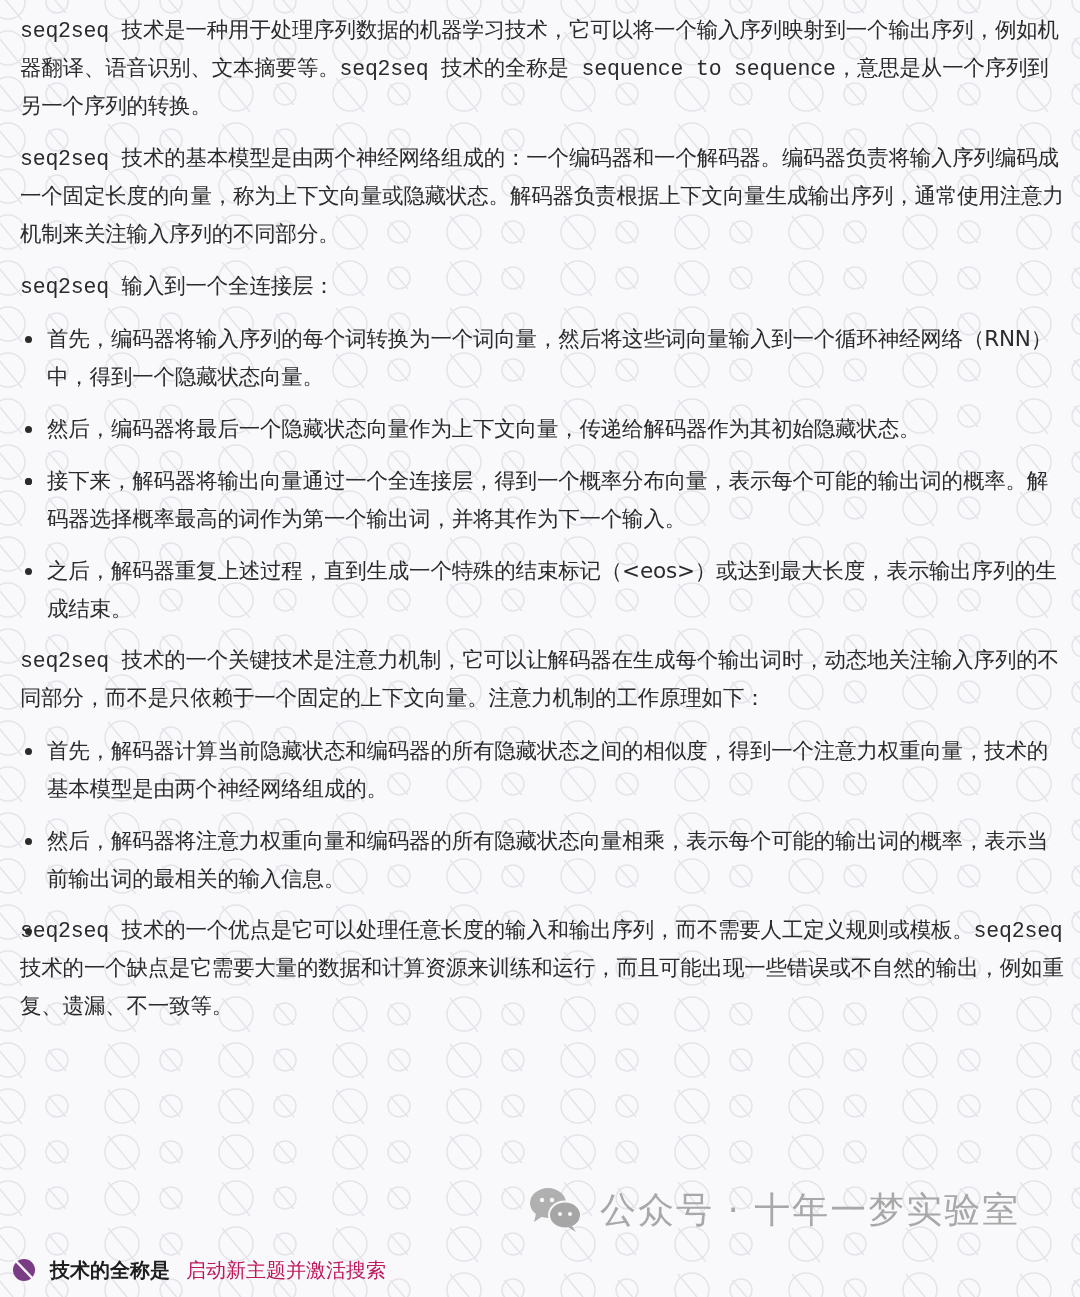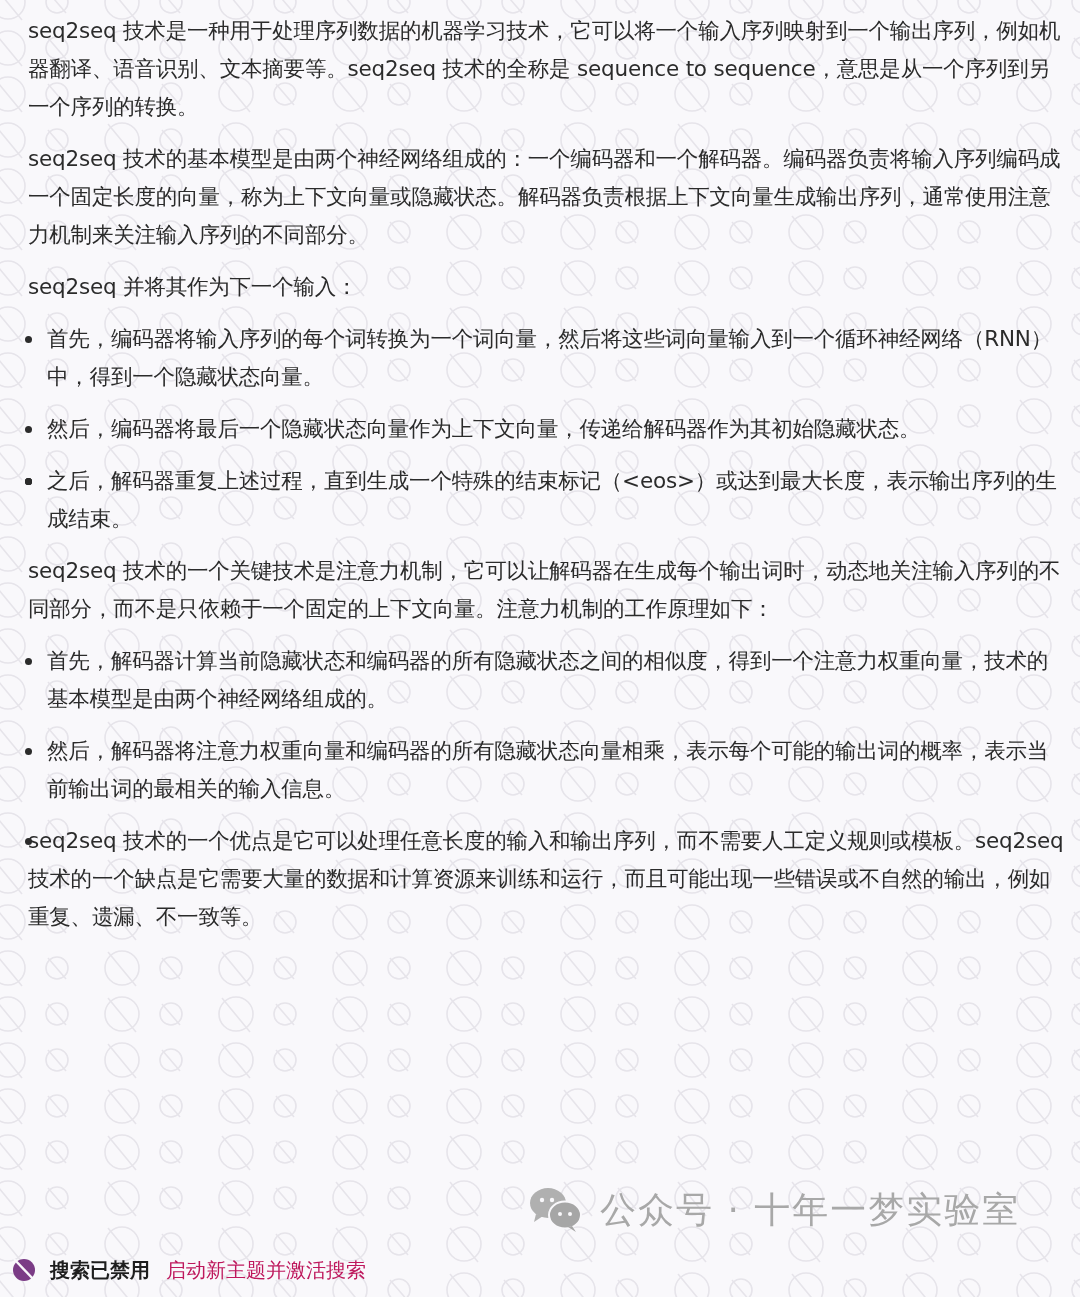--- a/index.html
+++ b/index.html
@@ -23,21 +23,22 @@
     }
     .content {
       position: relative;
       z-index: 1;
       padding: 12px 16px 0 12px;
       font-size: 21.5px;
       line-height: 38px;
       letter-spacing: -0.2px;
     }
     .para {
-      margin: 0 0 14px 16px;
+      margin: 0 0 14px 8px;
+      font-family: Liberation Mono, monospace;
     }
     .list {
       list-style: none;
       margin: 7px 0 14px 0;
       padding: 0;
     }
     .list-item {
       position: relative;
       padding-left: 35px;
       margin-bottom: 14px;
@@ -105,36 +106,37 @@
         <line x1="58" y1="12" x2="76" y2="33"></line>
       </g>
     </pattern>
   </defs>
   <rect width="1080" height="1297" fill="url(#wm)"></rect>
 </svg>
 
 <div class="content">
   <p class="para">seq2seq 技术是一种用于处理序列数据的机器学习技术，它可以将一个输入序列映射到一个输出序列，例如机器翻译、语音识别、文本摘要等。seq2seq 技术的全称是 sequence to sequence，意思是从一个序列到另一个序列的转换。</p>
   <p class="para">seq2seq 技术的基本模型是由两个神经网络组成的：一个编码器和一个解码器。编码器负责将输入序列编码成一个固定长度的向量，称为上下文向量或隐藏状态。解码器负责根据上下文向量生成输出序列，通常使用注意力机制来关注输入序列的不同部分。</p>
-  <p class="para">seq2seq 并将其作为下一个输入：</p>
+  <p class="para">seq2seq 输入到一个全连接层：</p>
 
   <ul class="list">
     <li class="list-item">
       <span class="bullet"></span>
       <span>首先，编码器将输入序列的每个词转换为一个词向量，然后将这些词向量输入到一个循环神经网络（RNN）中，得到一个隐藏状态向量。</span>
     </li>
     <li class="list-item">
       <span class="bullet"></span>
       <span>然后，编码器将最后一个隐藏状态向量作为上下文向量，传递给解码器作为其初始隐藏状态。</span>
     </li>
     <li class="list-item">
       <span class="bullet"></span>
     </li>
     <li class="list-item">
       <span class="bullet"></span>
+      <span>接下来，解码器将输出向量通过一个全连接层，得到一个概率分布向量，表示每个可能的输出词的概率。解码器选择概率最高的词作为第一个输出词，并将其作为下一个输入。</span>
     </li>
     <li class="list-item">
       <span class="bullet"></span>
       <span>之后，解码器重复上述过程，直到生成一个特殊的结束标记（&lt;eos&gt;）或达到最大长度，表示输出序列的生成结束。</span>
     </li>
   </ul>
 
   <p class="para">seq2seq 技术的一个关键技术是注意力机制，它可以让解码器在生成每个输出词时，动态地关注输入序列的不同部分，而不是只依赖于一个固定的上下文向量。注意力机制的工作原理如下：</p>
 
   <ul class="list">
@@ -170,15 +172,15 @@
   <span>公众号 · 十年一梦实验室</span>
 </div>
 
 <div class="footer">
   <span class="status-icon">
     <svg width="24" height="24" viewBox="0 0 24 24" xmlns="http://www.w3.org/2000/svg">
       <circle cx="12" cy="12" r="11" fill="#7b3c86"></circle>
       <line x1="2" y1="1" x2="23" y2="23" stroke="#f9f8fb" stroke-width="2.4"></line>
     </svg>
   </span>
-  <span class="status-label">搜索已禁用</span>
+  <span class="status-label">技术的全称是</span>
   <a class="status-link">启动新主题并激活搜索</a>
 </div>
 
 </body></html>

